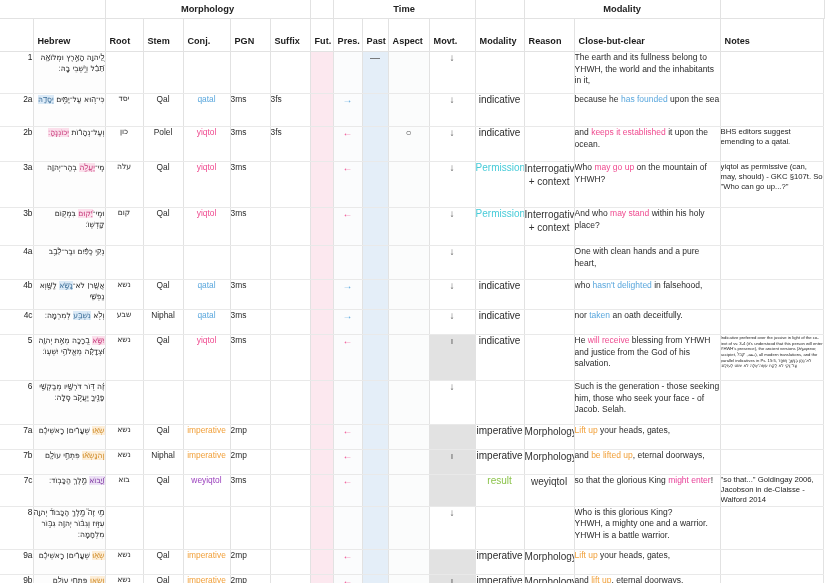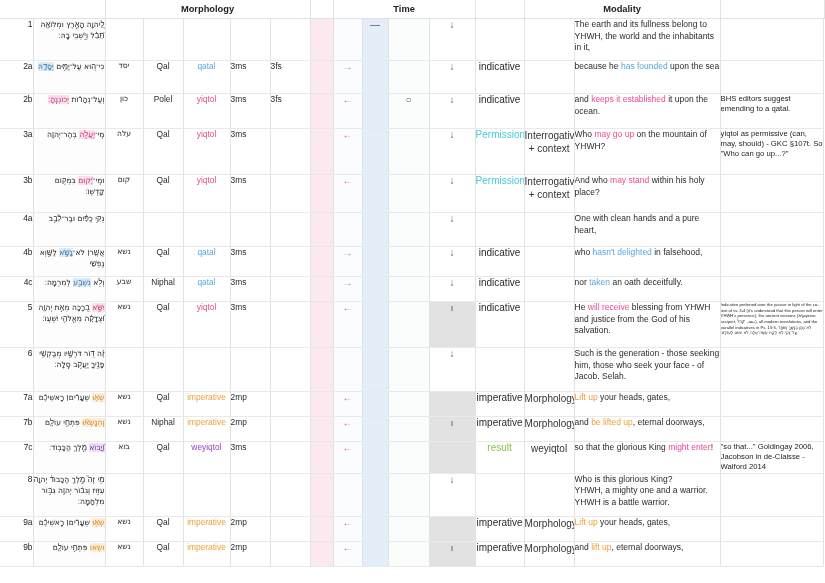--- a/index.html
+++ b/index.html
@@ -121,20 +121,38 @@
   <thead>
     <tr class="grouprow">
         <th colspan="2" class="grp-blank"></th>
         <th colspan="5" class="grp-filled">Morphology</th>
         <th colspan="1" class="grp-blank"></th>
         <th colspan="4" class="grp-light">Time</th>
         <th colspan="1" class="grp-blank"></th>
         <th colspan="2" class="grp-filled">Modality</th>
         <th colspan="2" class="grp-blank"></th>
       </tr>
+    <tr class="headrow">
+        <th class=""></th>
+        <th class="">Hebrew</th>
+        <th class="">Root</th>
+        <th class="">Stem</th>
+        <th class="">Conj.</th>
+        <th class="">PGN</th>
+        <th class="">Suffix</th>
+        <th class="tint-fut">Fut.</th>
+        <th class="tint-pres">Pres.</th>
+        <th class="tint-past">Past</th>
+        <th class="tint-asp">Aspect</th>
+        <th class="tint-white">Movt.</th>
+        <th class="">Modality</th>
+        <th class="">Reason</th>
+        <th class="">Close-but-clear</th>
+        <th class="">Notes</th>
+      </tr>
   </thead>
   <tbody>
       <tr style="height: 42px;">
         <td class="c-ref">1</td>
         <td class="c-heb">לַֽ֭יהוָה הָאָ֣רֶץ וּמְלוֹאָ֑הּ תֵּ֝בֵ֗ל וְיֹ֣שְׁבֵי בָֽהּ׃</td>
         <td class="c-root"></td>
         <td class="c-mid"></td>
         <td class="c-conj"></td>
         <td class="c-pgn"></td>
         <td class="c-suf"></td>

